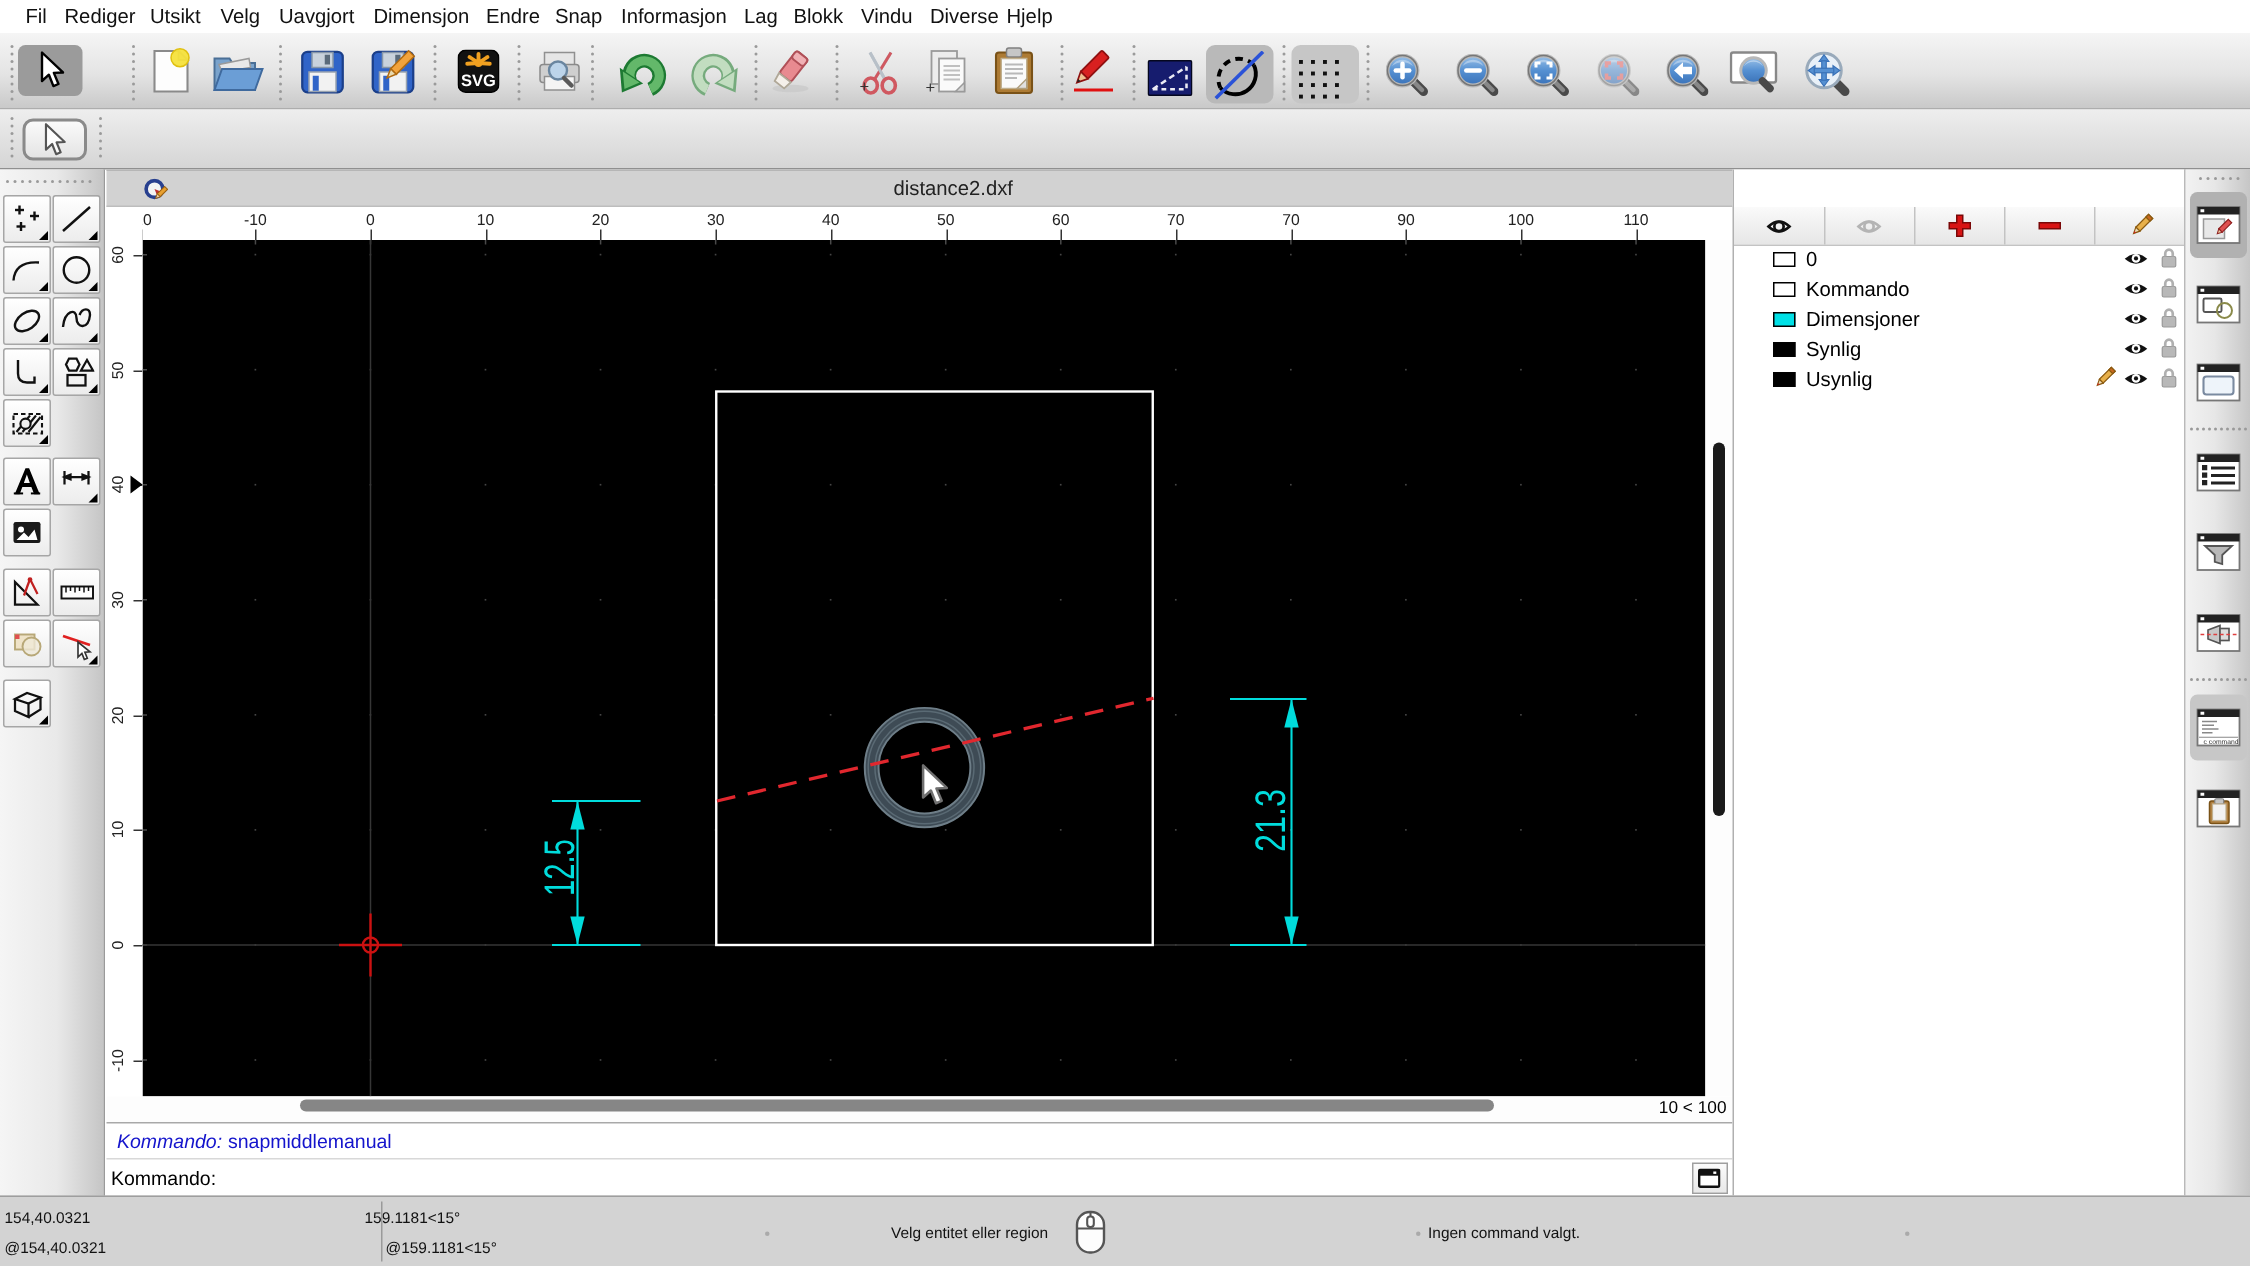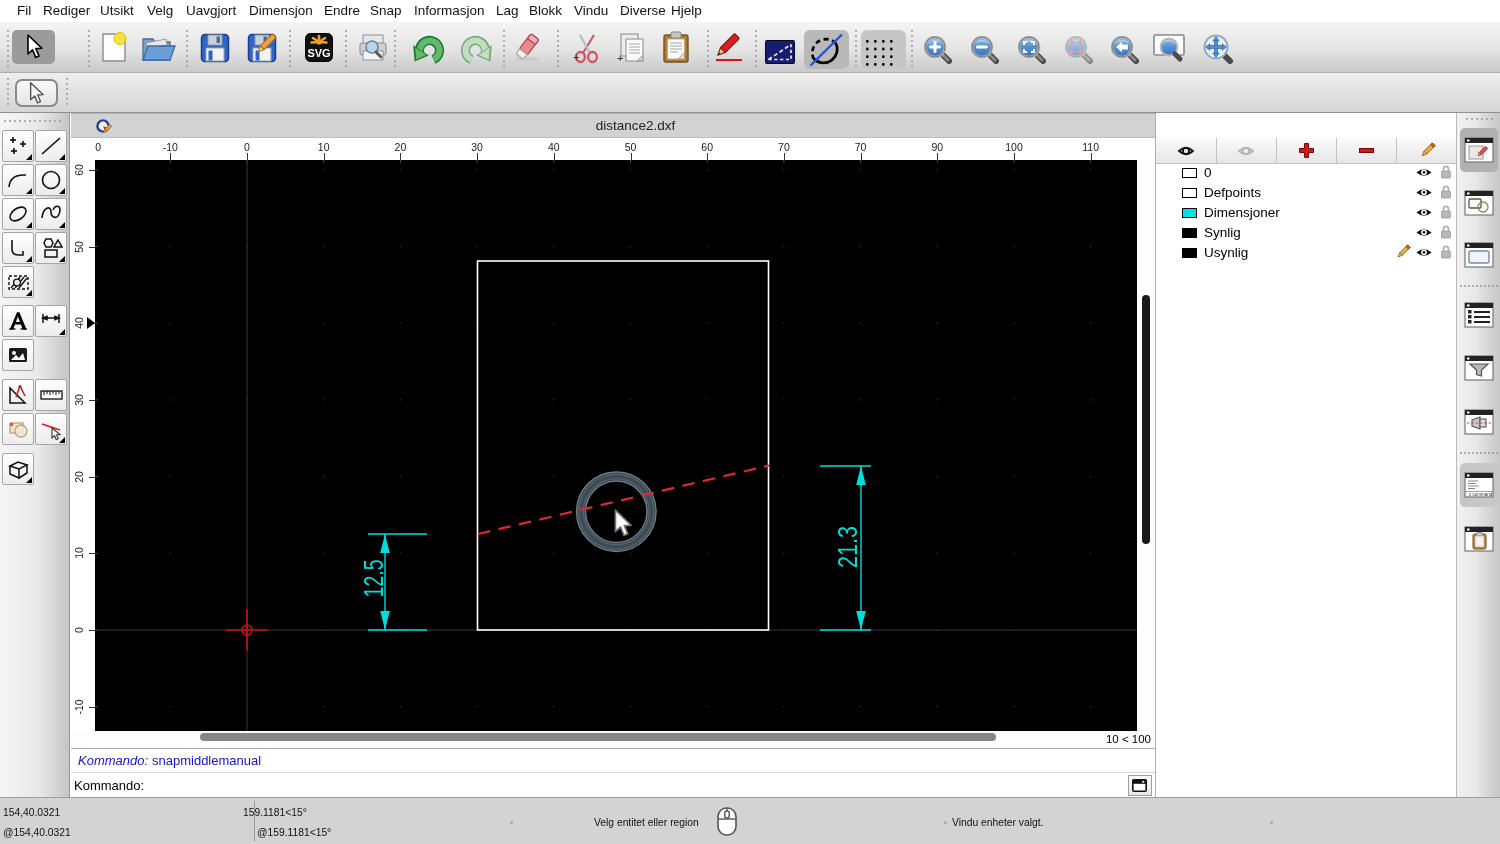--- a/index.html
+++ b/index.html
@@ -897,21 +897,21 @@
           <circle cx="8" cy="6.3" r="1.4" fill="#111"></circle>
         </svg>
 <svg style="position:absolute;left:283px;top:2px" width="14" height="15" viewBox="0 0 14 15">
           <rect x="2.5" y="6" width="9" height="7" rx="1" fill="#b8b8b8" stroke="#999" stroke-width="0.8"></rect>
 <path d="M4.5 6 V4.2 A2.5 2.8 0 0 1 9.5 4.2 V6" fill="none" stroke="#b0b0b0" stroke-width="1.8"></path>
         </svg>
 
 </div>
 <div class="lrow" style="top:70px">
 <div class="lsw" style="background:#fff"></div>
-<div class="lname">Defpoints</div>
+<div class="lname">Kommando</div>
 <svg style="position:absolute;left:260px;top:3px" width="16" height="14" viewBox="0 0 16 14">
           <path d="M0.5 6.5 Q8 0 15.5 6.5 Q8 13 0.5 6.5 Z" fill="#111"></path>
 <circle cx="8" cy="6.3" r="2.9" fill="#fff"></circle>
           <circle cx="8" cy="6.3" r="1.4" fill="#111"></circle>
         </svg>
 <svg style="position:absolute;left:283px;top:2px" width="14" height="15" viewBox="0 0 14 15">
           <rect x="2.5" y="6" width="9" height="7" rx="1" fill="#b8b8b8" stroke="#999" stroke-width="0.8"></rect>
 <path d="M4.5 6 V4.2 A2.5 2.8 0 0 1 9.5 4.2 V6" fill="none" stroke="#b0b0b0" stroke-width="1.8"></path>
         </svg>
 
@@ -1088,21 +1088,21 @@
 <rect x="11" y="10" width="9" height="11" fill="#f2f2f2" stroke="#c0b090" stroke-width="0.8"></rect>
         </svg>
       </div>
 </div>
 <div id="status" class="ab">
 <div style="left:3px;top:9px">154,40.0321</div>
 <div style="left:3px;top:29px">@154,40.0321</div>
 <div style="left:243px;top:9px">159.1181&lt;15°</div>
 <div style="left:257px;top:29px">@159.1181&lt;15°</div>
 <div style="left:594px;top:19px">Velg entitet eller region</div>
-<div style="left:952px;top:19px">Vindu enheter valgt.</div>
+<div style="left:952px;top:19px">Ingen command valgt.</div>
 <svg style="position:absolute;left:716px;top:8px" width="22" height="31" viewBox="0 0 22 31">
 <rect x="2" y="2" width="18" height="27" rx="8.5" fill="#fdfdfd" stroke="#555" stroke-width="1.6"></rect>
 <line x1="11" y1="2" x2="11" y2="12" stroke="#555" stroke-width="1.4"></line>
 <rect x="8.8" y="5" width="4.4" height="7" rx="2" fill="#fff" stroke="#555" stroke-width="1.4"></rect>
 <line x1="2.5" y1="13" x2="19.5" y2="13" stroke="#555" stroke-width="1.4"></line>
 </svg>
 <div style="left:254px;top:3px;width:1px;height:40px;background:#9a9a9a"></div>
 <div class="sdot" style="left:510px;top:23px"></div>
 <div class="sdot" style="left:944px;top:23px"></div>
 <div class="sdot" style="left:1270px;top:23px"></div>

